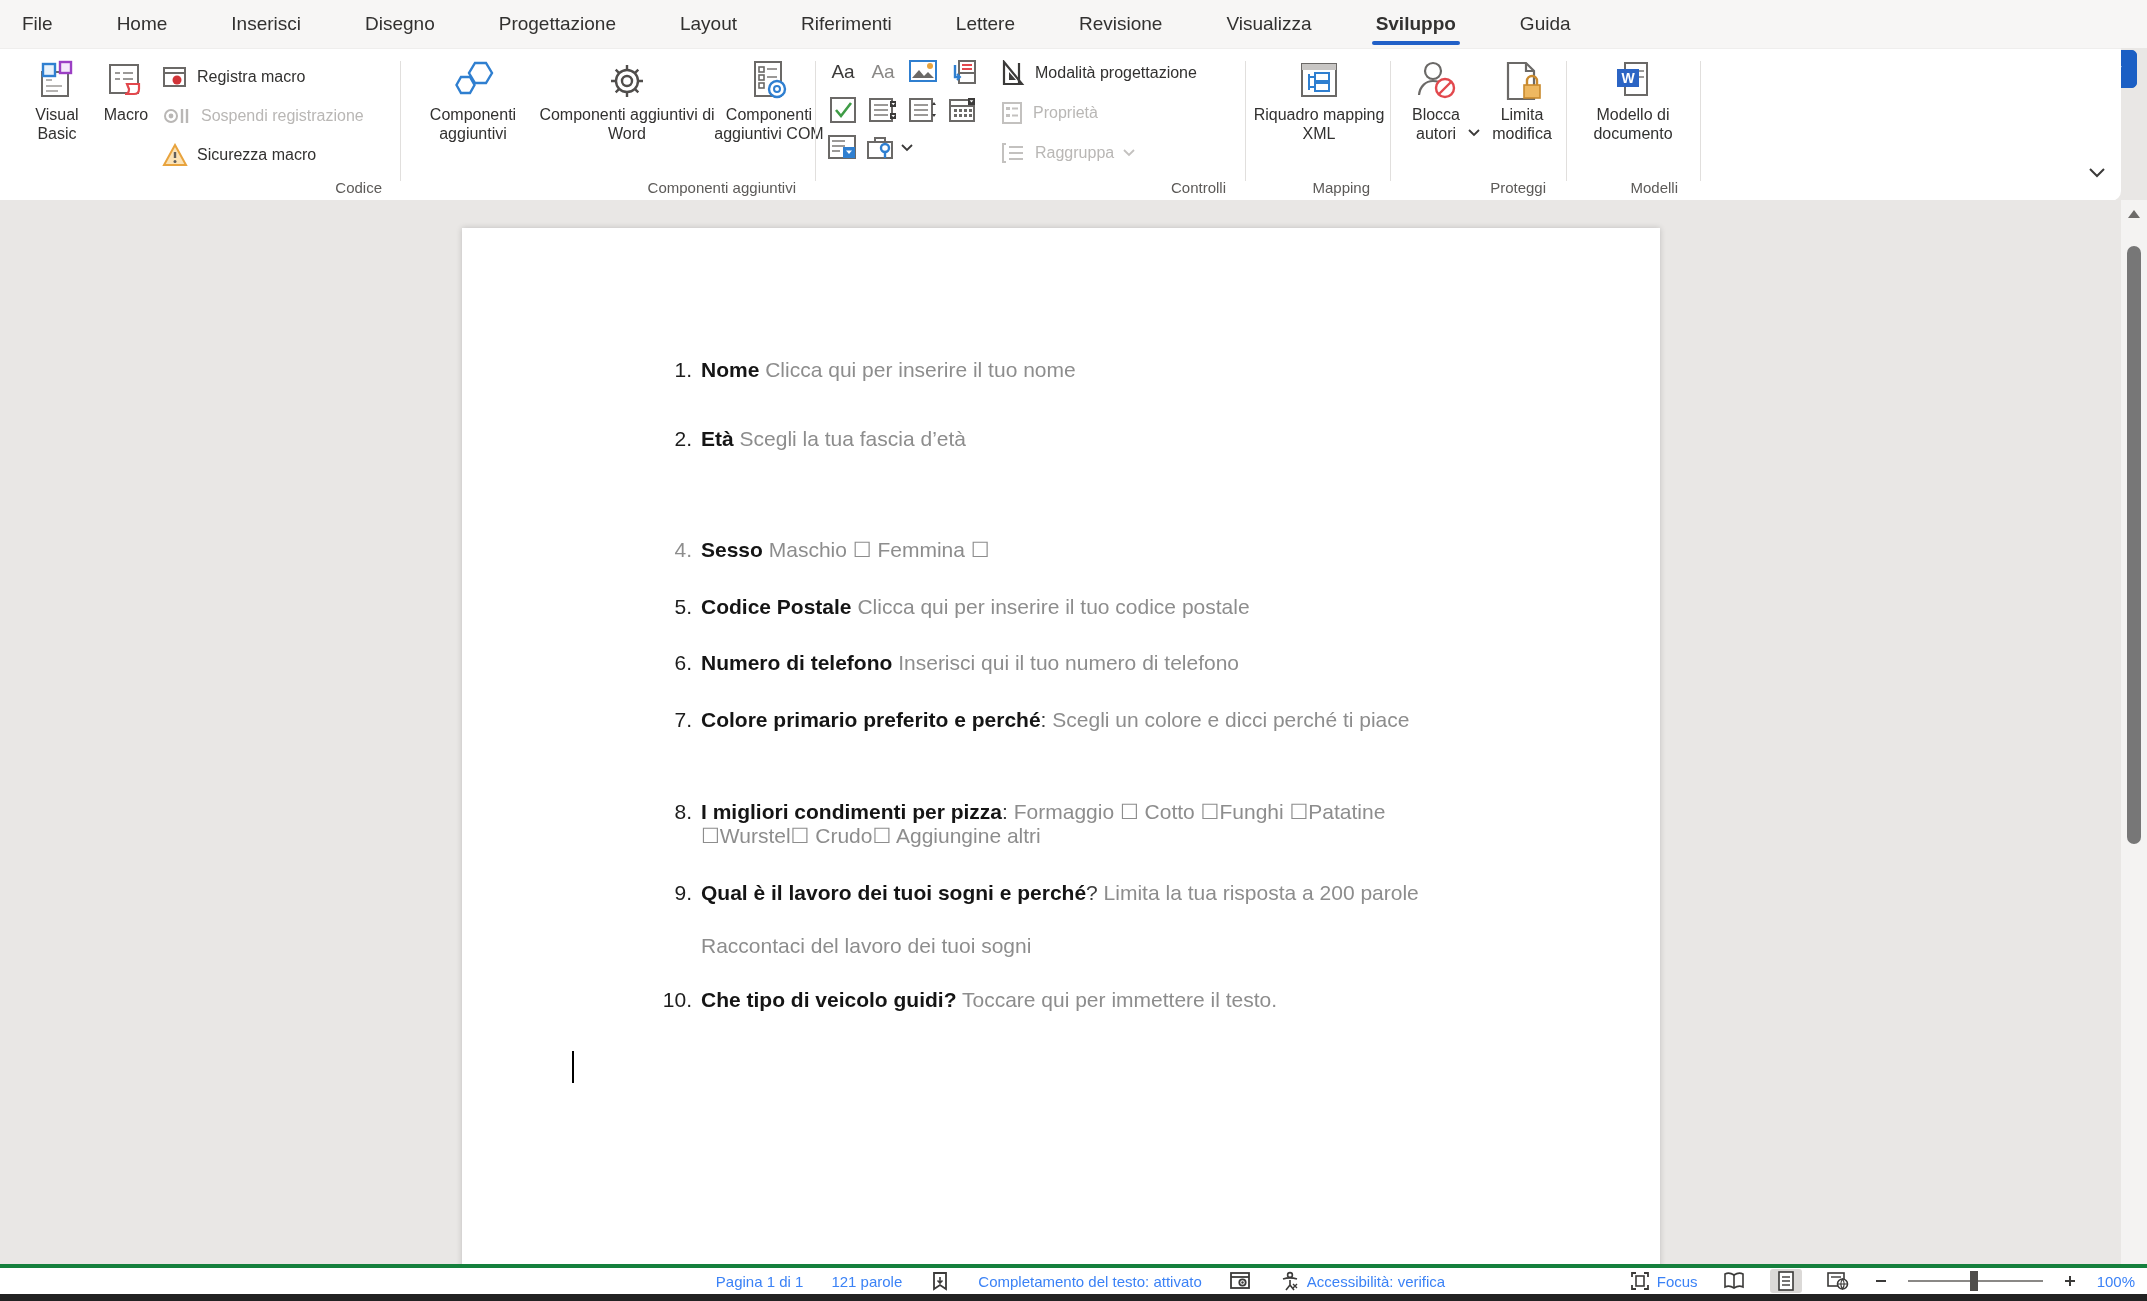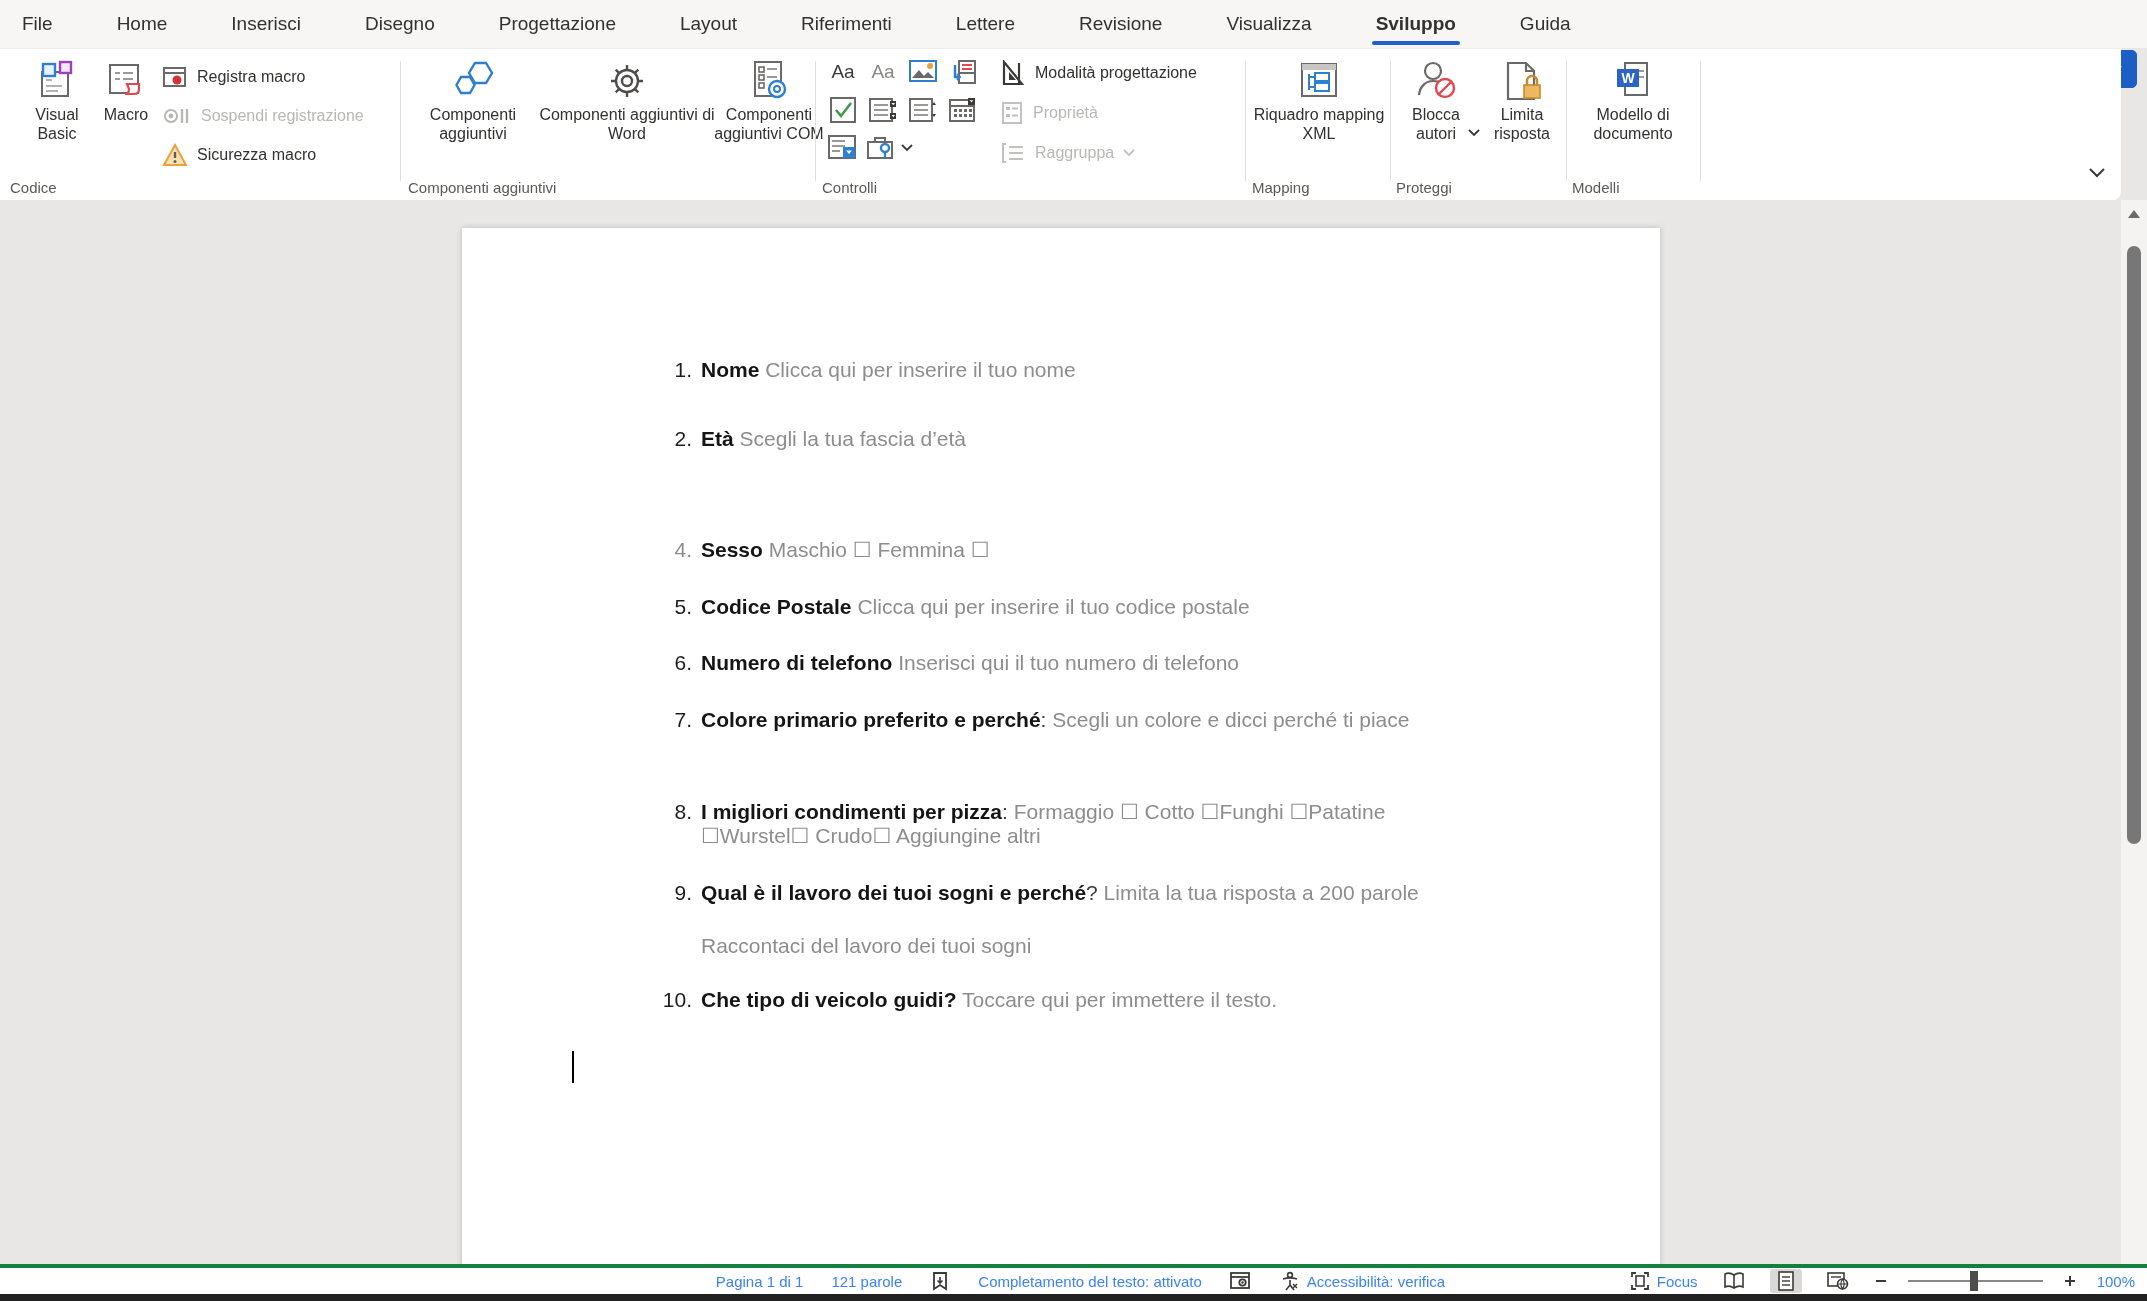--- a/index.html
+++ b/index.html
@@ -18,21 +18,21 @@
   .topright{position:absolute;right:10px;top:6px;display:flex;gap:11px;align-items:center;margin-top:44px;}
   .tbtn{height:36px;display:flex;align-items:center;gap:9px;padding:0 14px;
         border:1px solid #c8c6c4;border-radius:5px;background:#fff;font-size:19px;}
   .tbtn.share{background:#1b5fc4;border-color:#1b5fc4;color:#fff;}
   .chev{display:inline-block;line-height:0;}
 
   
   .ribbon{position:absolute;top:48px;left:0;width:2121px;height:152px;background:#fff;
           border-radius:0 0 10px 0;border-top:1px solid #efeeed;}
   .grp{position:absolute;top:0;height:152px;}
-  .grp-label{position:absolute;bottom:5px;left:0;right:2px;text-align:left;
+  .grp-label{position:absolute;bottom:5px;left:0;right:16px;text-align:right;
              font-size:15px;color:#5c5a58;white-space:nowrap;}
   .vdiv{position:absolute;top:12px;height:120px;width:1px;background:#e1dfdd;}
   .bigbtn{position:absolute;top:8px;display:flex;flex-direction:column;align-items:center;
           font-size:16px;line-height:19px;text-align:center;color:#323130;}
   .bigbtn .ic{height:48px;display:flex;align-items:center;justify-content:center;}
   .smallbtn{position:absolute;display:flex;align-items:center;gap:9px;height:32px;
             font-size:16px;color:#323130;white-space:nowrap;}
   .disabled{color:#b9b7b5;}
   .gridcell{position:absolute;width:38px;height:34px;display:flex;align-items:center;
             justify-content:center;}
@@ -408,21 +408,21 @@
       </div>
       <div class="bigbtn" style="left:86px;width:80px;">
         <span class="ic">
           <svg width="44" height="44" viewBox="0 0 44 44">
             <path d="M8 4h18l8 8v28H8z" fill="#fff" stroke="#6b6967" stroke-width="2.2"></path>
             <path d="M26 4v8h8" fill="none" stroke="#6b6967" stroke-width="2.2"></path>
             <rect x="24" y="26" width="16" height="13" fill="#eeb861" stroke="#c98a2e" stroke-width="1.6"></rect>
             <path d="M27 26v-4a5 5 0 0 1 10 0v4" fill="none" stroke="#c98a2e" stroke-width="2.4"></path>
           </svg>
         </span>
-        <span style="width:80px;">Limita risposta</span>
+        <span style="width:80px;">Limita modifica</span>
       </div>
       <div class="grp-label">Proteggi</div>
     </div>
     <div class="vdiv" style="left:1566px;"></div>
 
     <div class="grp" style="left:1572px;width:122px;">
       <div class="bigbtn" style="left:0px;width:122px;">
         <span class="ic">
           <svg width="44" height="44" viewBox="0 0 44 44">
             <rect x="14" y="4" width="22" height="32" fill="#fff" stroke="#6b6967" stroke-width="2"></rect>

